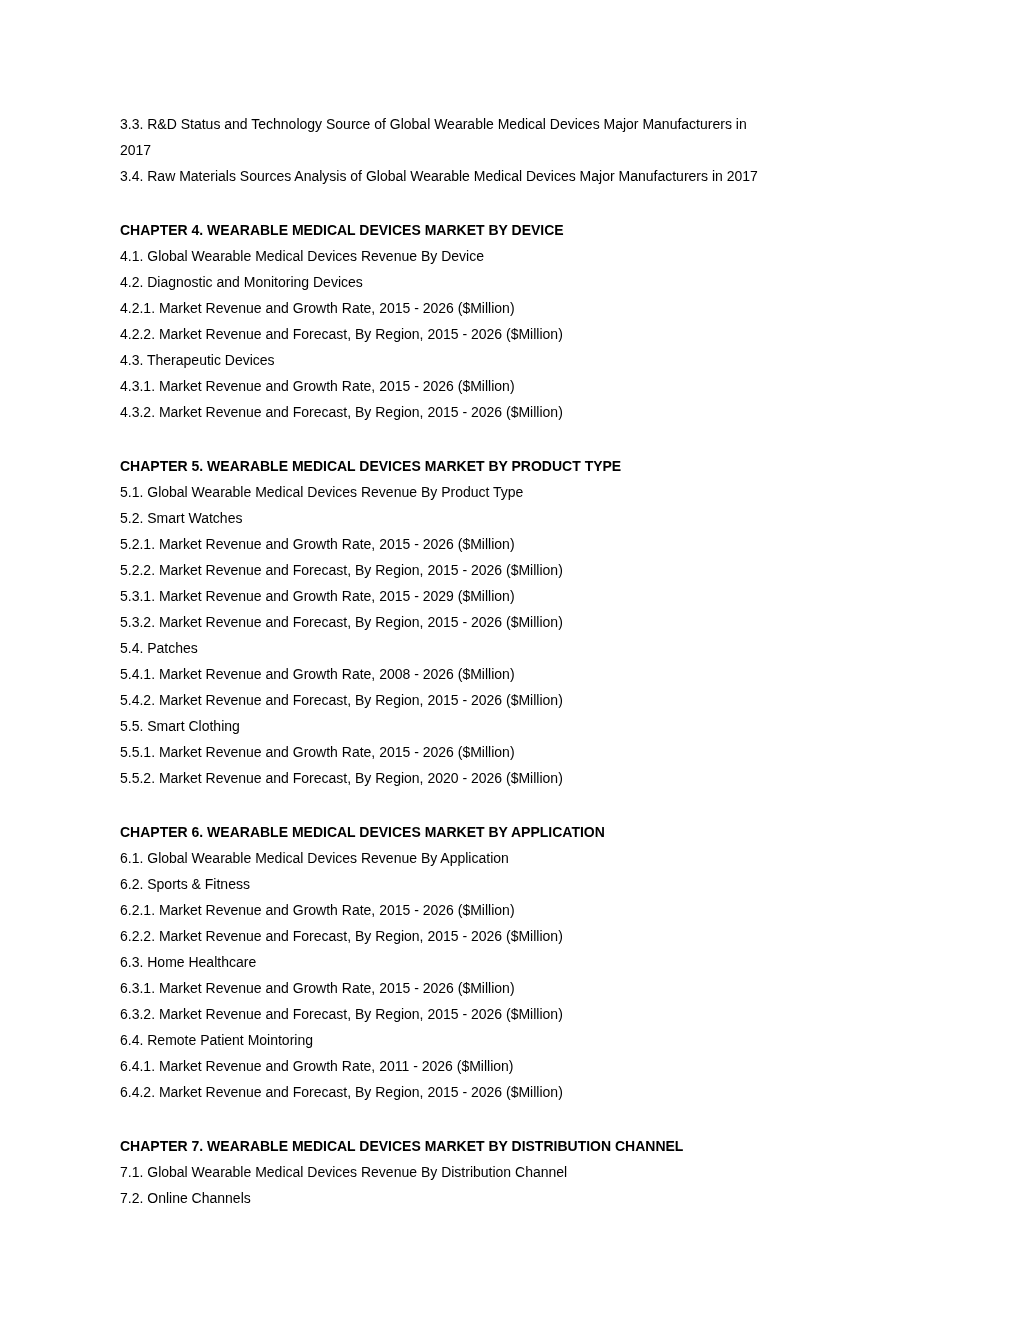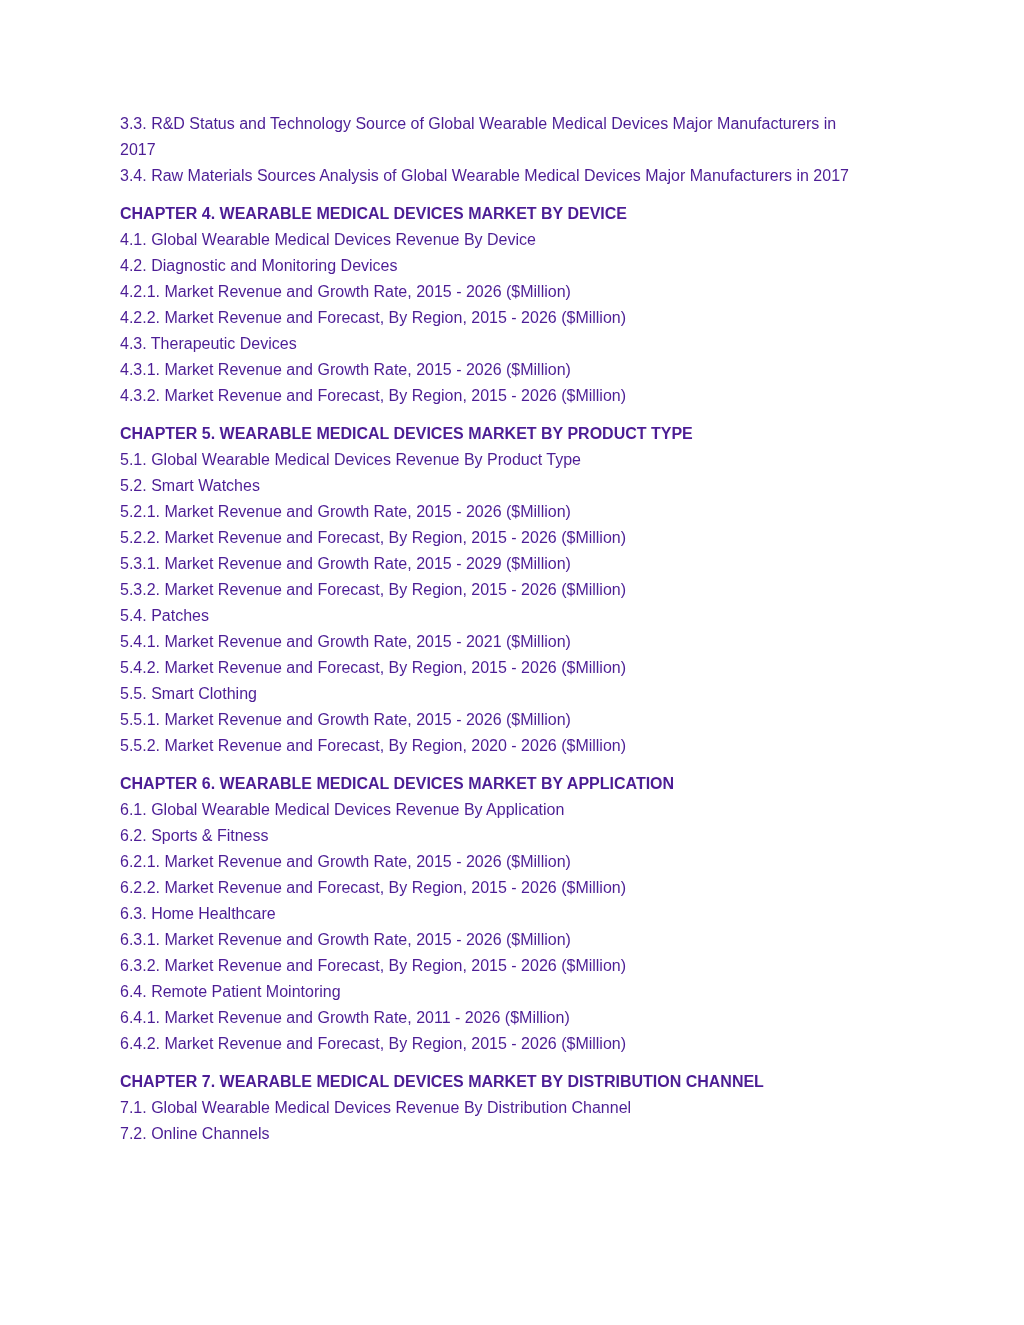--- a/index.html
+++ b/index.html
@@ -15,28 +15,28 @@
   .page {
     box-sizing: border-box;
     width: 1024px;
     height: 1325px;
     padding: 111px 90px 0 120px;
     background: #ffffff;
   }
   .page p {
     margin: 0;
     font-family: "Liberation Sans", sans-serif;
-    font-size: 16px;
+    font-size: 14px;
     line-height: 26px;
-    color: #4c1d95;
+    color: #000000;
     white-space: nowrap;
   }
   .page p.heading {
     font-weight: bold;
-    margin-top: 12px;
+    margin-top: 28px;
   }
 </style>
 </head>
 <body>
 
 <div class="page">
   <p>3.3. R&amp;D Status and Technology Source of Global Wearable Medical Devices Major Manufacturers in</p>
   <p>2017</p>
   <p>3.4. Raw Materials Sources Analysis of Global Wearable Medical Devices Major Manufacturers in 2017</p>
 
@@ -50,21 +50,21 @@
   <p>4.3.2. Market Revenue and Forecast, By Region, 2015 - 2026 ($Million)</p>
 
   <p class="heading">CHAPTER 5. WEARABLE MEDICAL DEVICES MARKET BY PRODUCT TYPE</p>
   <p>5.1. Global Wearable Medical Devices Revenue By Product Type</p>
   <p>5.2. Smart Watches</p>
   <p>5.2.1. Market Revenue and Growth Rate, 2015 - 2026 ($Million)</p>
   <p>5.2.2. Market Revenue and Forecast, By Region, 2015 - 2026 ($Million)</p>
   <p>5.3.1. Market Revenue and Growth Rate, 2015 - 2029 ($Million)</p>
   <p>5.3.2. Market Revenue and Forecast, By Region, 2015 - 2026 ($Million)</p>
   <p>5.4. Patches</p>
-  <p>5.4.1. Market Revenue and Growth Rate, 2015 - 2021 ($Million)</p>
+  <p>5.4.1. Market Revenue and Growth Rate, 2008 - 2026 ($Million)</p>
   <p>5.4.2. Market Revenue and Forecast, By Region, 2015 - 2026 ($Million)</p>
   <p>5.5. Smart Clothing</p>
   <p>5.5.1. Market Revenue and Growth Rate, 2015 - 2026 ($Million)</p>
   <p>5.5.2. Market Revenue and Forecast, By Region, 2020 - 2026 ($Million)</p>
 
   <p class="heading">CHAPTER 6. WEARABLE MEDICAL DEVICES MARKET BY APPLICATION</p>
   <p>6.1. Global Wearable Medical Devices Revenue By Application</p>
   <p>6.2. Sports &amp; Fitness</p>
   <p>6.2.1. Market Revenue and Growth Rate, 2015 - 2026 ($Million)</p>
   <p>6.2.2. Market Revenue and Forecast, By Region, 2015 - 2026 ($Million)</p>

